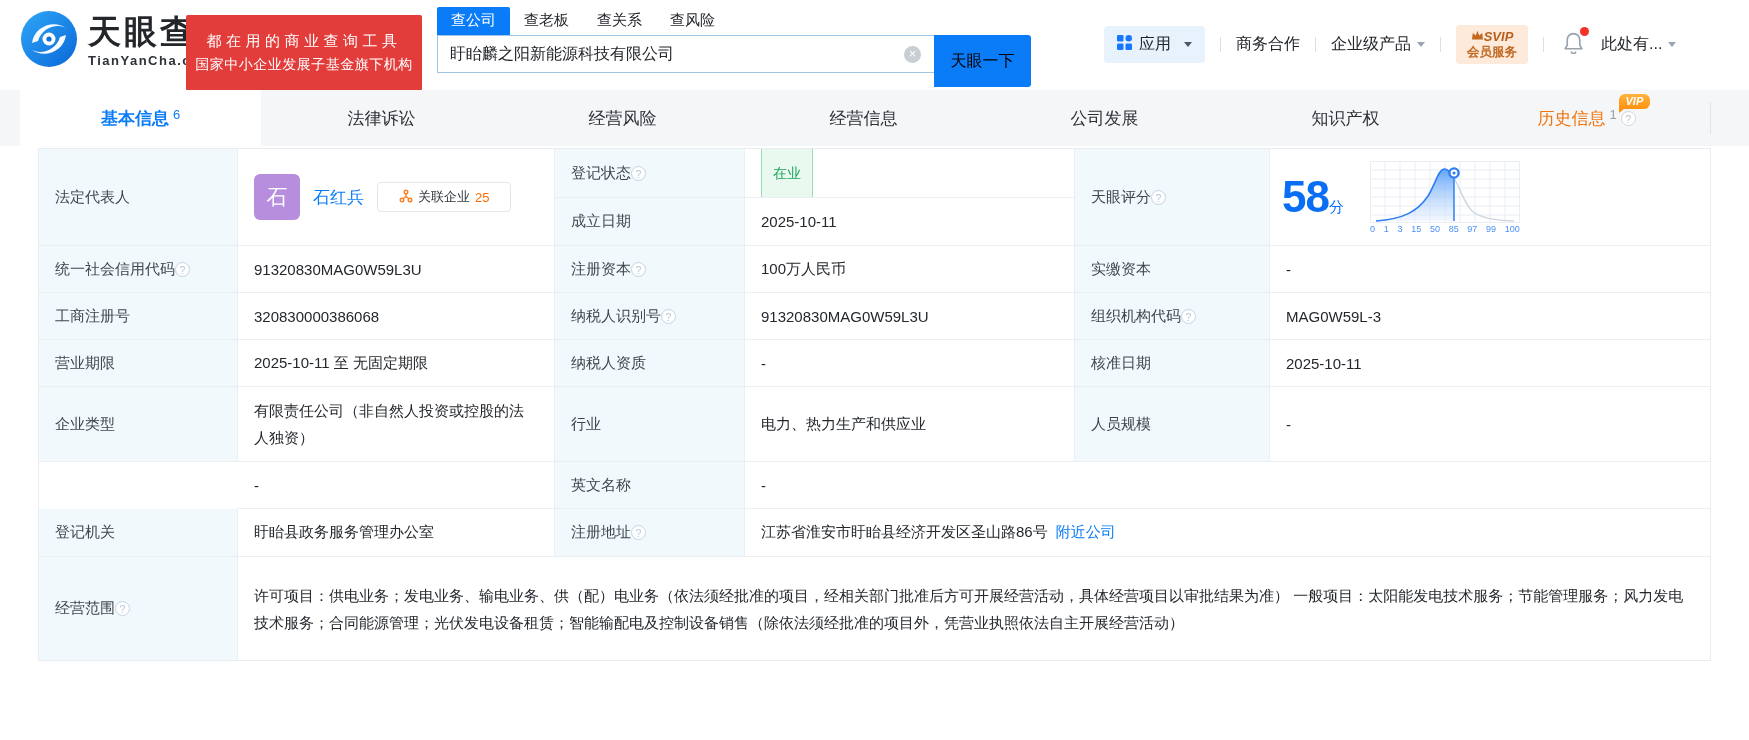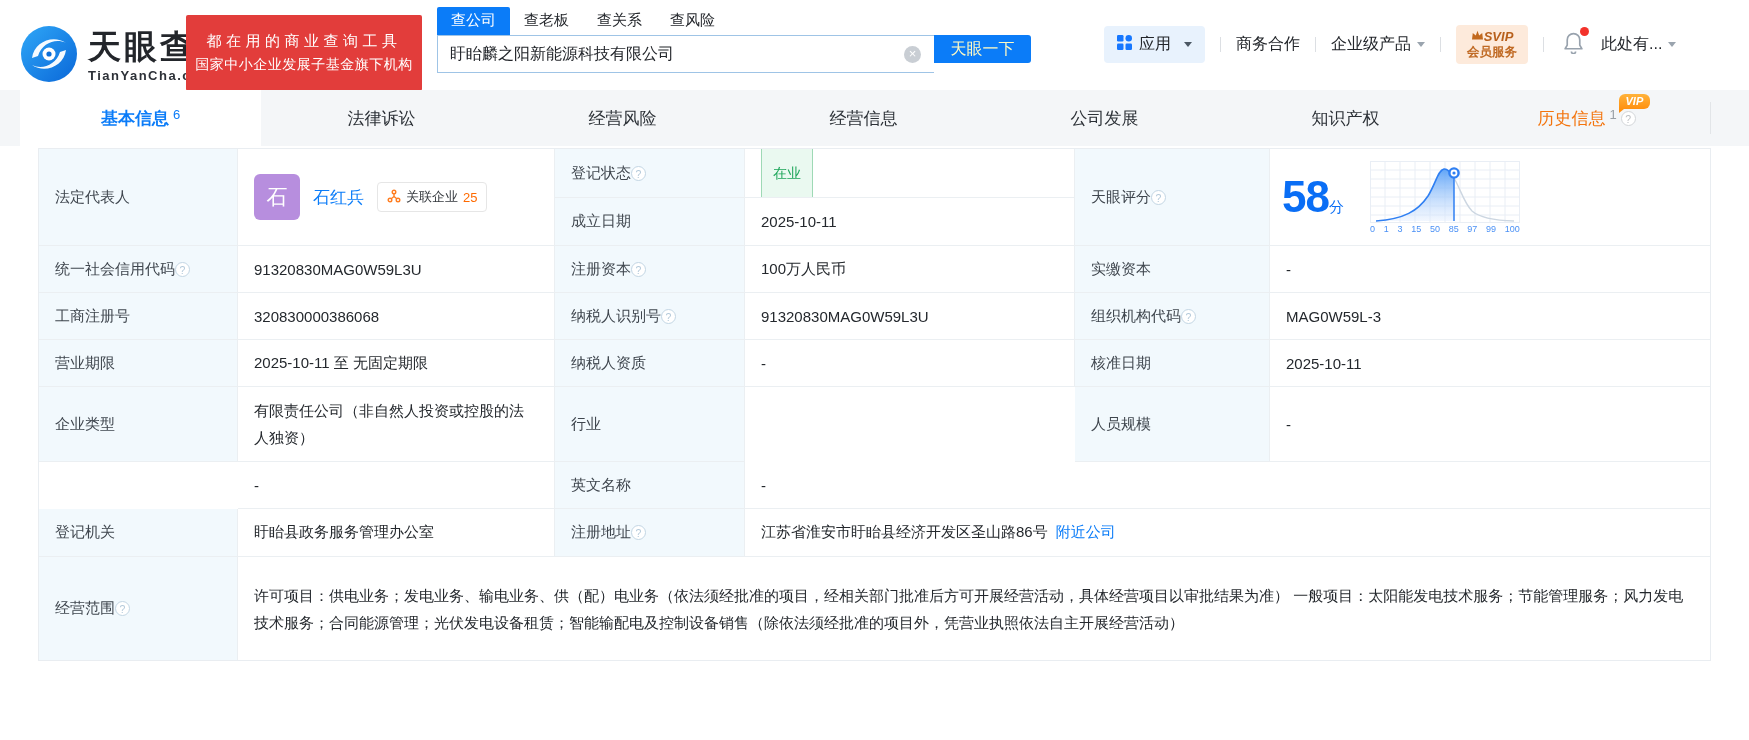--- a/index.html
+++ b/index.html
@@ -1,39 +1,39 @@
 <!DOCTYPE html>
 <html><head>
 <meta charset="utf-8">
 <style>
   * { margin:0; padding:0; box-sizing:border-box; }
   html,body { width:1749px; height:740px; background:#fff; overflow:hidden;
     font-family:"Liberation Sans","DejaVu Sans",sans-serif; color:#24282d; }
 
   
   .header { position:relative; height:88px; background:#fff; }
-  .logo { position:absolute; left:20px; top:25px; display:flex; align-items:center; gap:10px; cursor:pointer; }
+  .logo { position:absolute; left:20px; top:10px; display:flex; align-items:center; gap:10px; cursor:pointer; }
   .logo-cn { font-size:33px; font-weight:bold; color:#23262b; letter-spacing:3px; line-height:1; }
   .logo-en { font-size:13px; font-weight:bold; color:#2d3138; letter-spacing:1.5px; margin-top:5px; }
   .banner { position:absolute; left:186px; top:15px; width:236px; height:76px; background:#e23d3b;
     color:#fff; display:flex; flex-direction:column; justify-content:center; align-items:center; border-radius:2px; }
   .banner .l1 { font-size:15px; letter-spacing:4.5px; }
   .banner .l2 { font-size:14px; letter-spacing:0.5px; margin-top:5px; }
 
   .search { position:absolute; left:437px; top:7px; }
   .search-tabs { display:flex; align-items:flex-end; }
   .search-tab { font-size:15px; color:#23262b; padding:4px 14px 5px; cursor:pointer; }
   .search-tab.active { background:#0b7cf8; color:#fff; border-radius:2px 2px 0 0; }
   .search-bar { display:flex; align-items:stretch; }
   .search-input-wrap { position:relative; }
   .search-input { width:497px; height:38px; border:1px solid #9fc4e6; border-right:none; outline:none;
     padding:0 42px 0 12px; font-size:16px; color:#23262b; font-family:inherit; }
   .clear-btn { position:absolute; right:13px; top:11px; width:17px; height:17px; border-radius:50%;
     background:#c9ced4; color:#fff; font-size:13px; line-height:16px; text-align:center; cursor:pointer; }
-  .search-btn { width:97px; height:28px; background:#0b7cf8; color:#fef9c3; border:none; font-size:16px;
+  .search-btn { width:97px; height:52px; background:#0b7cf8; color:#000000; border:none; font-size:16px;
     border-radius:0 3px 3px 0; cursor:pointer; font-family:Liberation Serif, serif; }
 
   .right-nav { position:absolute; left:1104px; top:25px; display:flex; align-items:center; font-size:16px; color:#23262b; }
   .apps-pill { display:flex; align-items:center; gap:7px; background:#e8f2fd; border-radius:4px;
     padding:8px 13px; cursor:pointer; }
   .caret { width:0; height:0; border-left:4.5px solid transparent; border-right:4.5px solid transparent;
     border-top:5.5px solid #4c5864; margin-left:6px; display:inline-block; }
   .sep { width:1px; height:15px; background:#dcdfe3; margin:0 15px; }
   .nav-item { display:flex; align-items:center; cursor:pointer; }
   .svip { background:#fdeadb; border-radius:4px; padding:4px 11px; display:flex; flex-direction:column;
@@ -71,21 +71,21 @@
   .wrap span { line-height:1.8; }
   .q { width:15px; height:15px; border-radius:50%; border:1px solid #c3d6e4; color:#b3c9da; font-size:10.5px;
     line-height:14px; text-align:center; flex:none; cursor:pointer; background:#fff; }
   .status { background:#eaf9f0; border:1px solid #9ed9b5; color:#1ea65a; font-size:14px; padding:20px 11px;
     border-radius:3px; line-height:1; }
   .legal-val { gap:13px; }
   .avatar { width:46px; height:46px; border-radius:6px; background:#b78ede; color:#fff; font-size:21px;
     display:flex; align-items:center; justify-content:center; flex:none; cursor:pointer; }
   .person-name { color:#0b7cf8; font-size:17px; cursor:pointer; }
   .rel-badge { display:flex; align-items:center; gap:5px; border:1px solid #e6e6e6; border-radius:4px;
-    padding:5px 9px; font-size:13px; color:#33373c; cursor:pointer; background:#fff; }
+    padding:5px 21px; font-size:13px; color:#33373c; cursor:pointer; background:#fff; }
   .rel-cnt { color:#ff6a00; }
   .link { color:#0b7cf8; margin-left:8px; white-space:nowrap; cursor:pointer; }
   .score-val { gap:26px; padding-left:12px; }
   .score-num { color:#0a6ef5; font-weight:bold; font-size:44px; letter-spacing:-1px; }
   .score-unit { font-size:15px; color:#0a6ef5; font-weight:normal; }
   .chart { display:flex; flex-direction:column; }
   .ticks { display:flex; justify-content:space-between; width:150px; font-size:9px; color:#4a90f5; margin-top:1px; }
 </style>
 </head>
 <body>
@@ -350,20 +350,23 @@
 
   <div class="cell lbl" style="grid-area:6/1">
       <span>企业类型</span>
     </div>
   <div class="cell val wrap" style="grid-area:6/2">
       <span>有限责任公司（非自然人投资或控股的法人独资）</span>
     </div>
   <div class="cell lbl" style="grid-area:6/3">
       <span>行业</span>
     </div>
+  <div class="cell val" style="grid-area:6/4">
+      <span>电力、热力生产和供应业</span>
+    </div>
   <div class="cell lbl" style="grid-area:6/5">
       <span>人员规模</span>
     </div>
   <div class="cell val ce" style="grid-area:6/6">
       <span>-</span>
     </div>
 
   <div class="cell val" style="grid-area:7/2">
       <span>-</span>
     </div>

